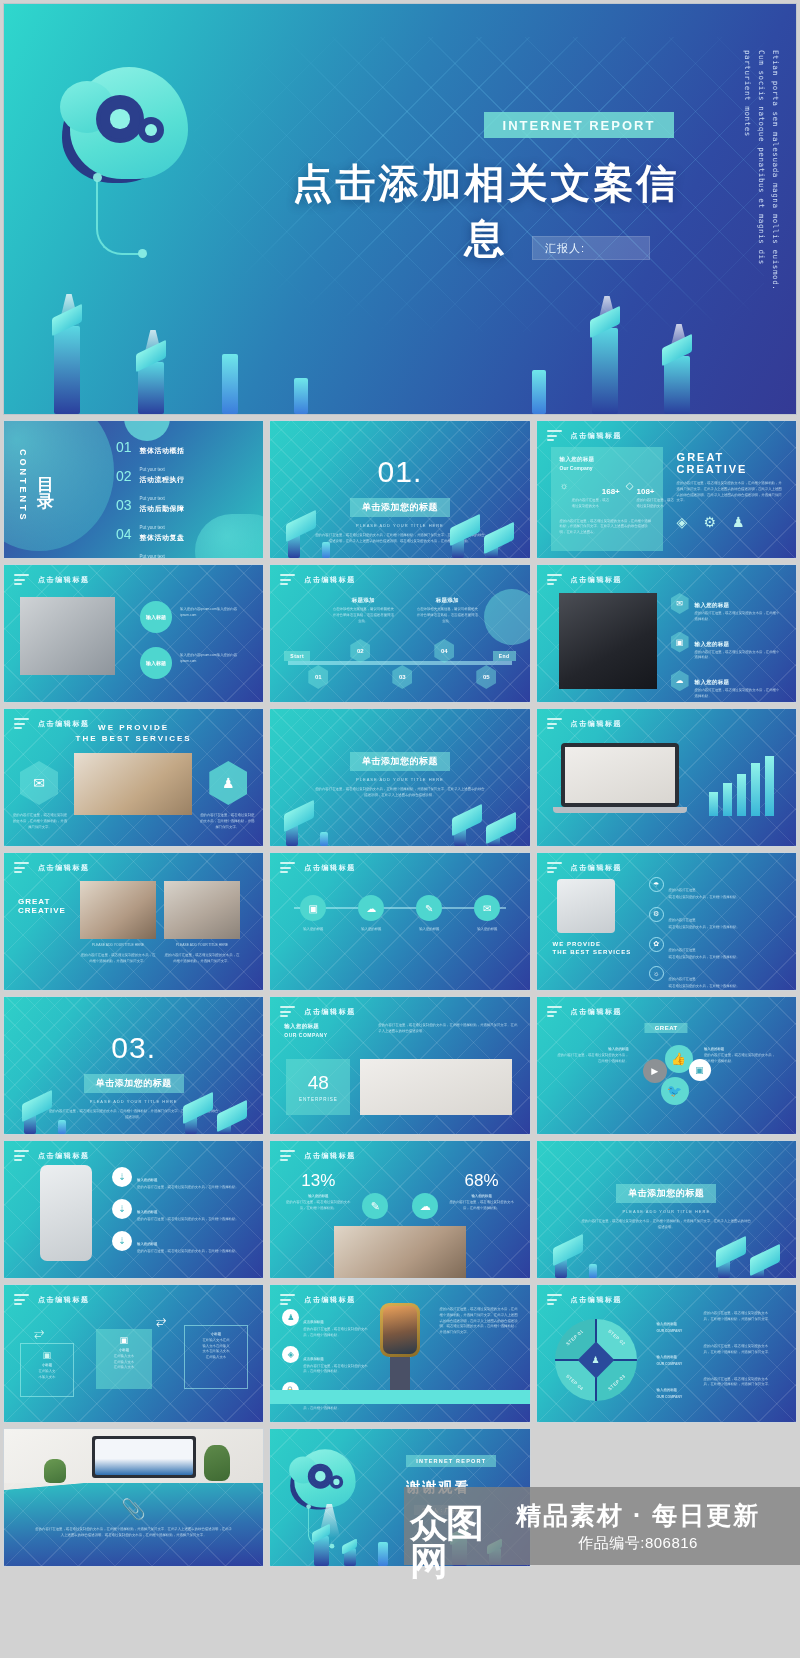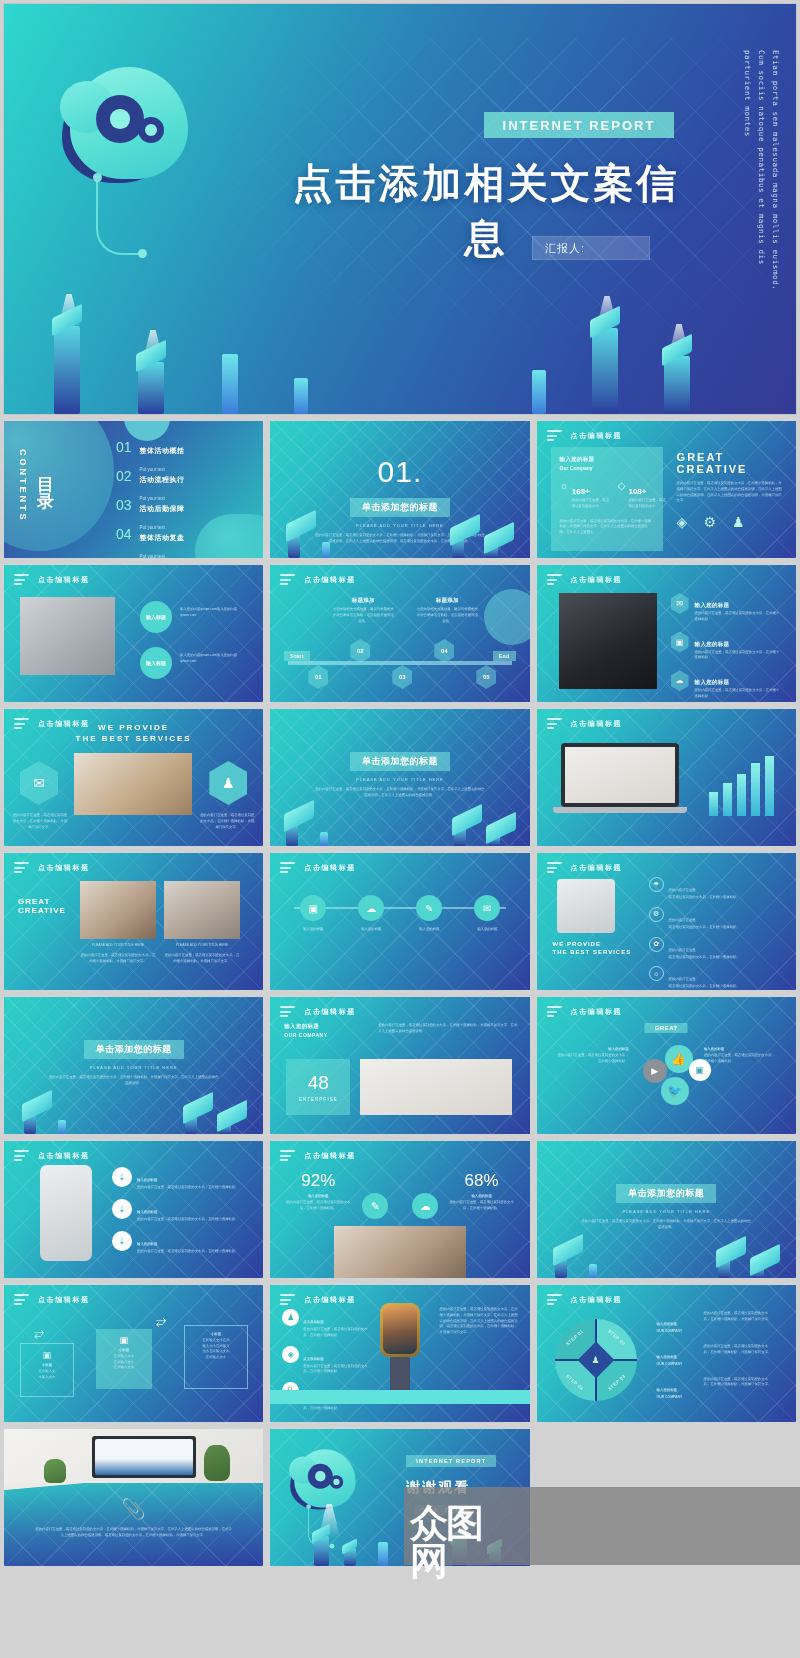--- a/index.html
+++ b/index.html
@@ -342,21 +342,21 @@
             <i></i>
           </span>
         <span class="t">点击编辑标题</span>
       </div>
       <div class="card filled" style="position:absolute;left:14px;top:26px;width:112px;height:104px;padding:9px;">
         <div class="lbl">输入您的标题</div>
         <div style="font-size:5px;font-weight:bold;color:#eafcff;margin-top:2px;">Our Company</div>
         <div style="display:flex;gap:6px;margin-top:9px;">
           <div style="display:flex;gap:3px;">
             <span style="font-size:10px;color:#dffaf7;">☼</span>
-            <span><span style="font-size:8px;font-weight:bold;color:#fff;">168+</span>
+            <span><span style="font-size:8px;font-weight:bold;color:#fff;margin-left:30px;">168+</span>
             <span class="micro" style="display:block;width:40px;">您的内容打在这里，或者通过复制您的文本</span></span>
           </div>
           <div style="display:flex;gap:3px;">
             <span style="font-size:10px;color:#dffaf7;">◇</span>
             <span><span style="font-size:8px;font-weight:bold;color:#fff;">108+</span>
             <span class="micro" style="display:block;width:40px;">您的内容打在这里，或者通过复制您的文本</span></span>
           </div>
         </div>
         <p class="micro" style="margin-top:9px;">您的内容打在这里，或者通过复制您的文本后，在此框中选择粘贴，并选择只保留文字。在此录入上述图表的综合描述说明，在此录入上述图表。</p>
       </div>
@@ -608,20 +608,21 @@
           </div>
       </div>
     </div>
   </div>
 
   <div class="row">
 
     <div class="cell slide">
       <div class="mesh fine"></div>
       <div class="sec-wrap">
+        <div class="big-num">03.</div>
         <div class="sub"><span class="pill">单击添加您的标题</span></div>
         <div class="en">PLEASE ADD YOUR TITLE HERE</div>
         <p class="micro center">您的内容打在这里，或者通过复制您的文本后，在此框中选择粘贴，并选择只保留文字。在此录入上述图表的综合描述说明。</p>
       </div>
       <div class="ibar" style="left:20px;">
           <div class="cap"></div>
           <div class="col" style="height:22px;width:12px;"></div>
         </div>
       <div class="ibar" style="left:54px;">
           <div class="col" style="height:14px;width:8px;background:linear-gradient(180deg,#6fe7ea,#3b7ddc);"></div>
@@ -717,21 +718,21 @@
       <div class="mesh"></div>
       <div class="shead">
         <span class="burger">
             <i></i>
             <i></i>
             <i></i>
           </span>
         <span class="t">点击编辑标题</span>
       </div>
       <div style="position:absolute;left:14px;top:30px;width:68px;text-align:center;">
-        <div style="font-size:17px;font-weight:300;">92%</div>
+        <div style="font-size:17px;font-weight:300;">13%</div>
         <div class="micro" style="font-weight:bold;margin-top:3px;">输入您的标题</div>
         <p class="micro">您的内容打在这里，或者通过复制您的文本后，在此框中选择粘贴。</p>
       </div>
       <div style="position:absolute;right:14px;top:30px;width:68px;text-align:center;">
         <div style="font-size:17px;font-weight:300;">68%</div>
         <div class="micro" style="font-weight:bold;margin-top:3px;">输入您的标题</div>
         <p class="micro">您的内容打在这里，或者通过复制您的文本后，在此框中选择粘贴。</p>
       </div>
       <div class="circ teal-circ" style="position:absolute;left:92px;top:52px;width:26px;height:26px;font-size:11px;">✎</div>
       <div class="circ teal-circ" style="position:absolute;left:142px;top:52px;width:26px;height:26px;font-size:11px;">☁</div>
@@ -930,13 +931,17 @@
   </div>
 </div>
 
 <div class="gray-fill" style="left:536px;top:1565px;width:264px;height:93px;"></div>
 <div class="gray-fill" style="left:0;top:1652px;width:800px;height:6px;"></div>
 
 <div id="wm">
   <div class="logo">
     <span class="zi">众图网</span>
   </div>
+  <div class="rt">
+    <div class="l1">精品素材 · 每日更新</div>
+    <div class="l2">作品编号:806816</div>
+  </div>
 </div>
 
 </body></html>

